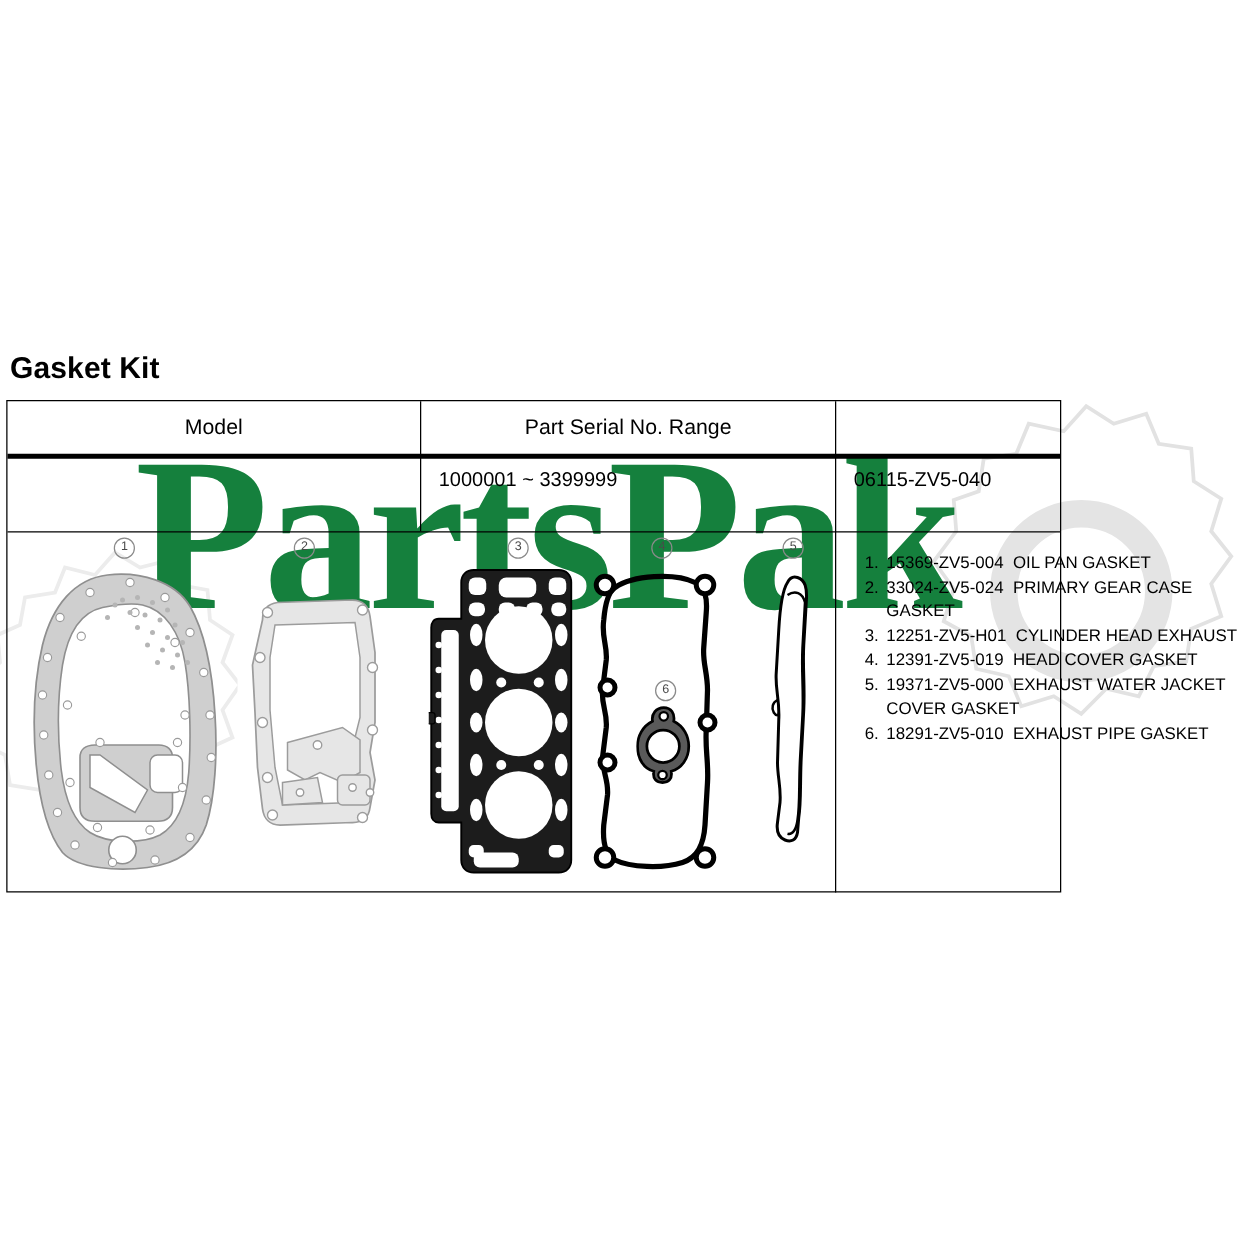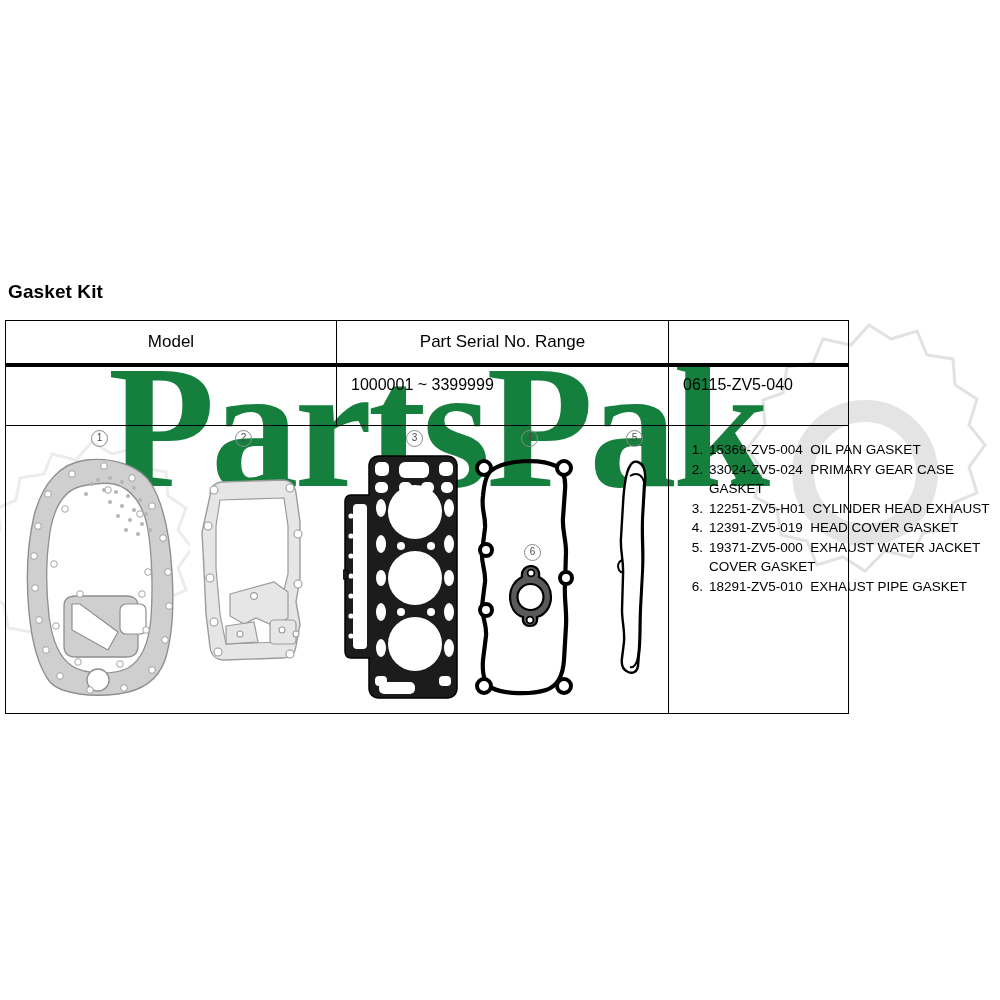--- a/index.html
+++ b/index.html
@@ -47,21 +47,21 @@
   }
   .wm-gear-svg {
     position: absolute;
   }
 
   
   .page-title {
     position: absolute;
     left: 8px;
     top: 281px;
-    font-size: 19px;
+    font-size: 24px;
     font-weight: bold;
     letter-spacing: 0.1px;
     z-index: 3;
   }
 
   
   .parts-table {
     position: absolute;
     left: 5px;
     top: 320px;

